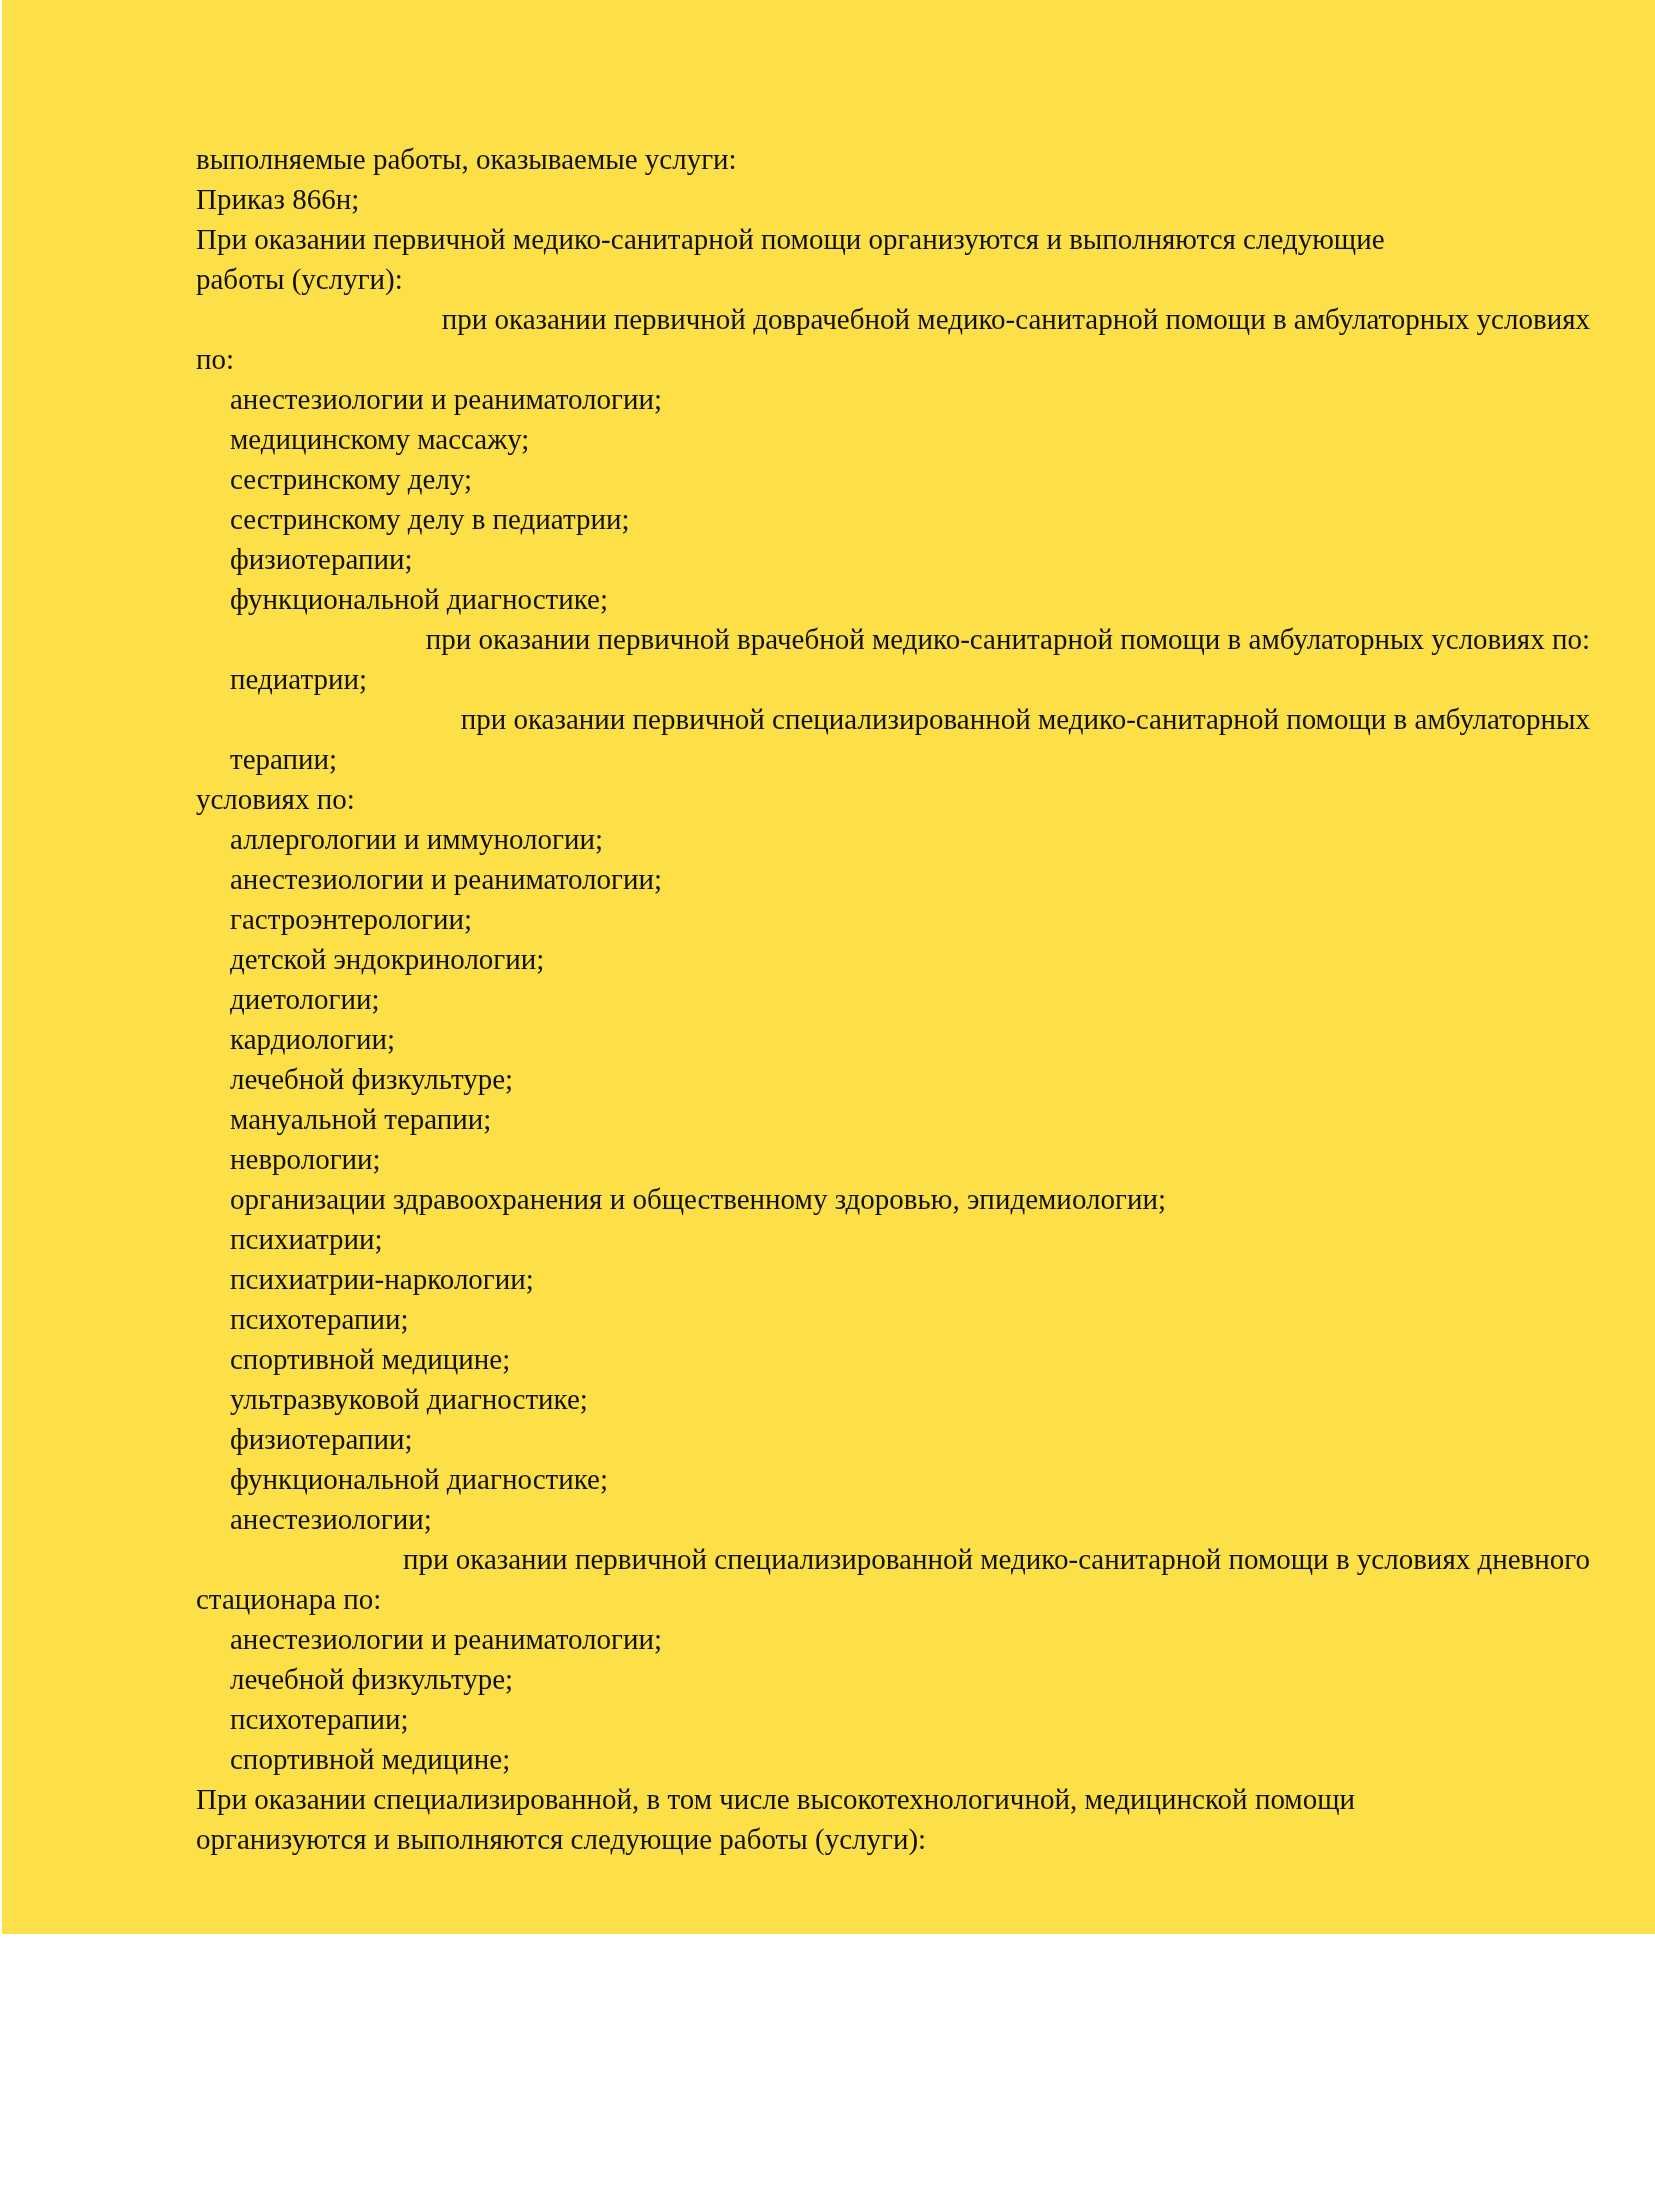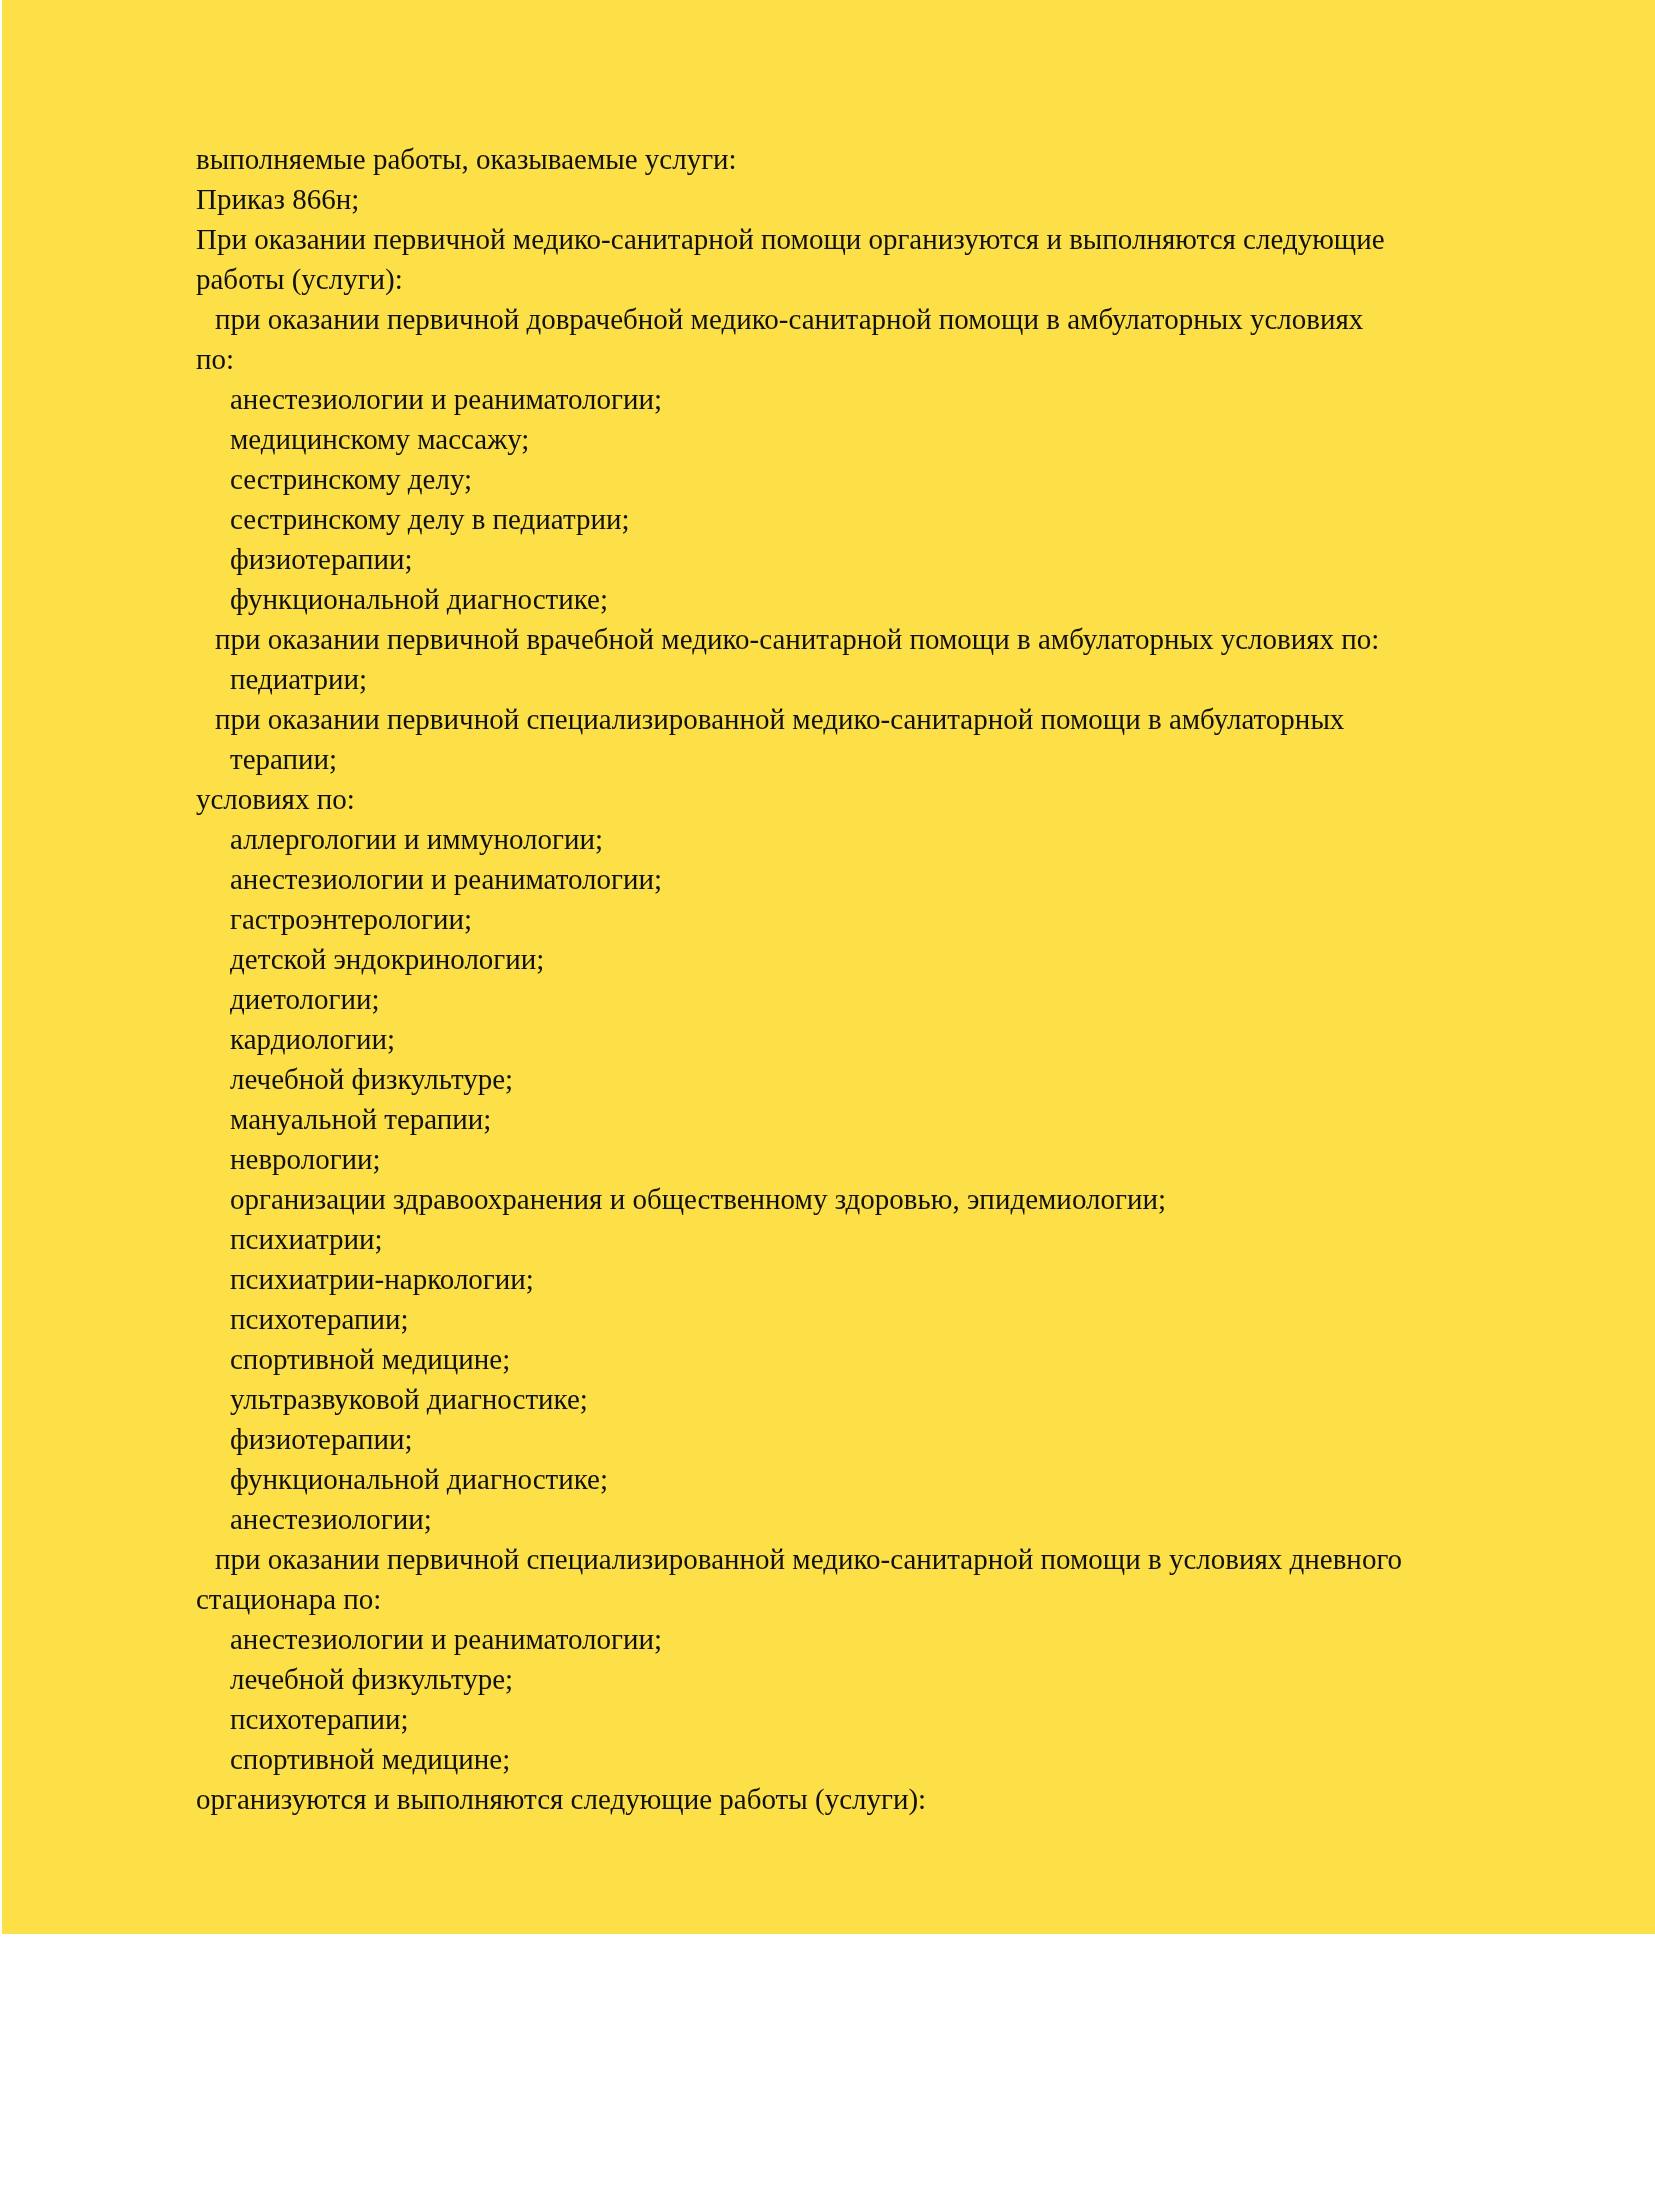--- a/index.html
+++ b/index.html
@@ -30,21 +30,21 @@
       font-family: "Liberation Serif", "DejaVu Serif", serif;
       font-size: 29px;
       line-height: 40px;
       white-space: nowrap;
     }
     .line {
       display: block;
       height: 40px;
     }
     .l0 { padding-left: 0; }
-    .l1 { padding-left: 19px; }
+    .l1 { padding-left: 19px; text-align: right; }
     .l2 { padding-left: 34px; }
   </style>
 </head>
 <body>
 
 <div class="page">
   <div class="doc" id="doc">
 
   <span class="line l0">выполняемые работы, оказываемые услуги:</span>
       <span class="line l0">Приказ 866н;</span>
@@ -80,16 +80,17 @@
       <span class="line l2">ультразвуковой диагностике;</span>
       <span class="line l2">физиотерапии;</span>
       <span class="line l2">функциональной диагностике;</span>
       <span class="line l2">анестезиологии;</span>
       <span class="line l1">при оказании первичной специализированной медико-санитарной помощи в условиях дневного</span>
       <span class="line l0">стационара по:</span>
       <span class="line l2">анестезиологии и реаниматологии;</span>
       <span class="line l2">лечебной физкультуре;</span>
       <span class="line l2">психотерапии;</span>
       <span class="line l2">спортивной медицине;</span>
+      <span class="line l0">При оказании специализированной, в том числе высокотехнологичной, медицинской помощи</span>
       <span class="line l0">организуются и выполняются следующие работы (услуги):</span>
     </div>
 </div>
 
 
 </body></html>

